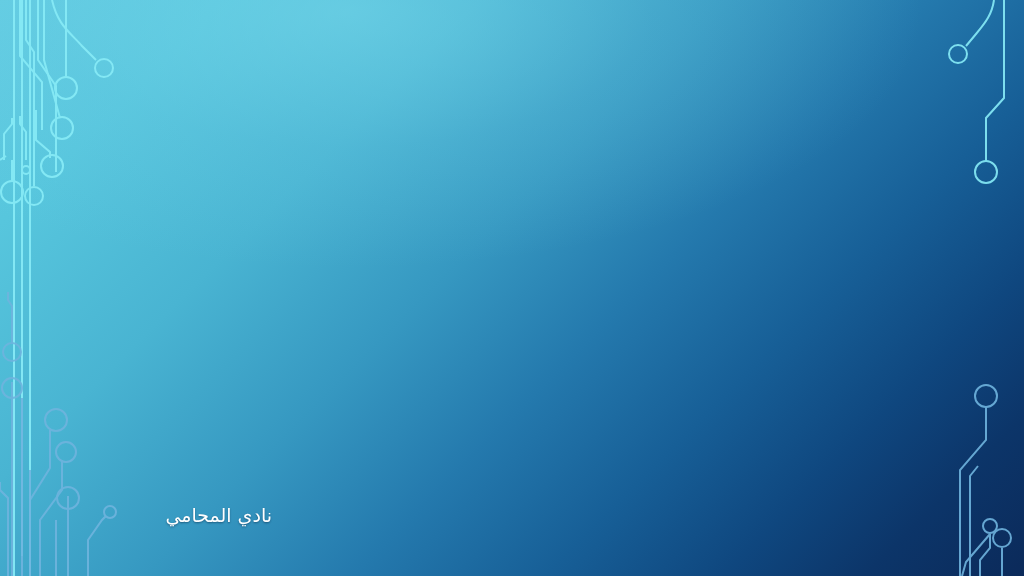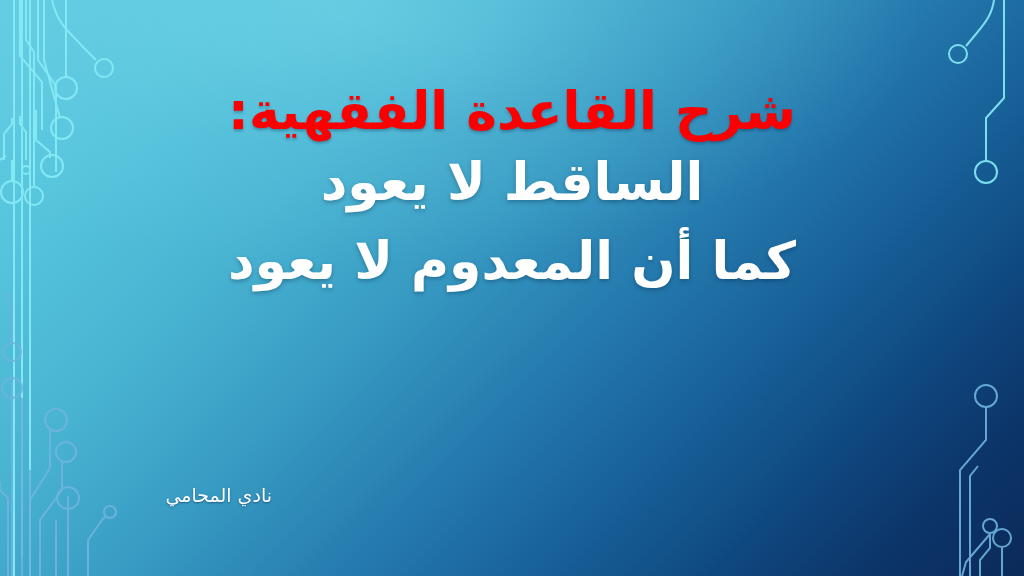--- a/index.html
+++ b/index.html
@@ -78,21 +78,21 @@
   .line-3 {
     color: #ffffff;
     font-size: 52px;
     margin-top: 24px;
     text-shadow: 0 2px 4px rgba(0, 40, 70, 0.35);
   }
 
   #footer-text {
     position: absolute;
     right: 752px;
-    top: 484px;
+    top: 504px;
     color: #ffffff;
     font-size: 19px;
     direction: rtl;
     white-space: nowrap;
     text-shadow: 0 1px 2px rgba(0, 25, 55, 0.45);
     z-index: 5;
   }
 </style>
 </head>
 <body>
@@ -173,21 +173,16 @@
       <circle cx="92" cy="396" r="11"></circle>
       <path d="M76 576 L76 476 L84 466"></path>
       <path d="M96 534 L96 548 L86 560 L86 576"></path>
       <circle cx="96" cy="526" r="7"></circle>
       <path d="M96 534 L84 548 L72 562 L68 576"></path>
       <path d="M108 576 L108 548"></path>
       <circle cx="108" cy="538" r="9"></circle>
     </g>
   </svg>
 
-  <div id="text-block">
-    <div class="headline line-1">شرح القاعدة الفقهية:</div>
-    <div class="headline line-2">الساقط لا يعود</div>
-    <div class="headline line-3">كما أن المعدوم لا يعود</div>
-  </div>
 
   <div id="footer-text">نادي المحامي</div>
 
 </div>
 
 </body></html>

